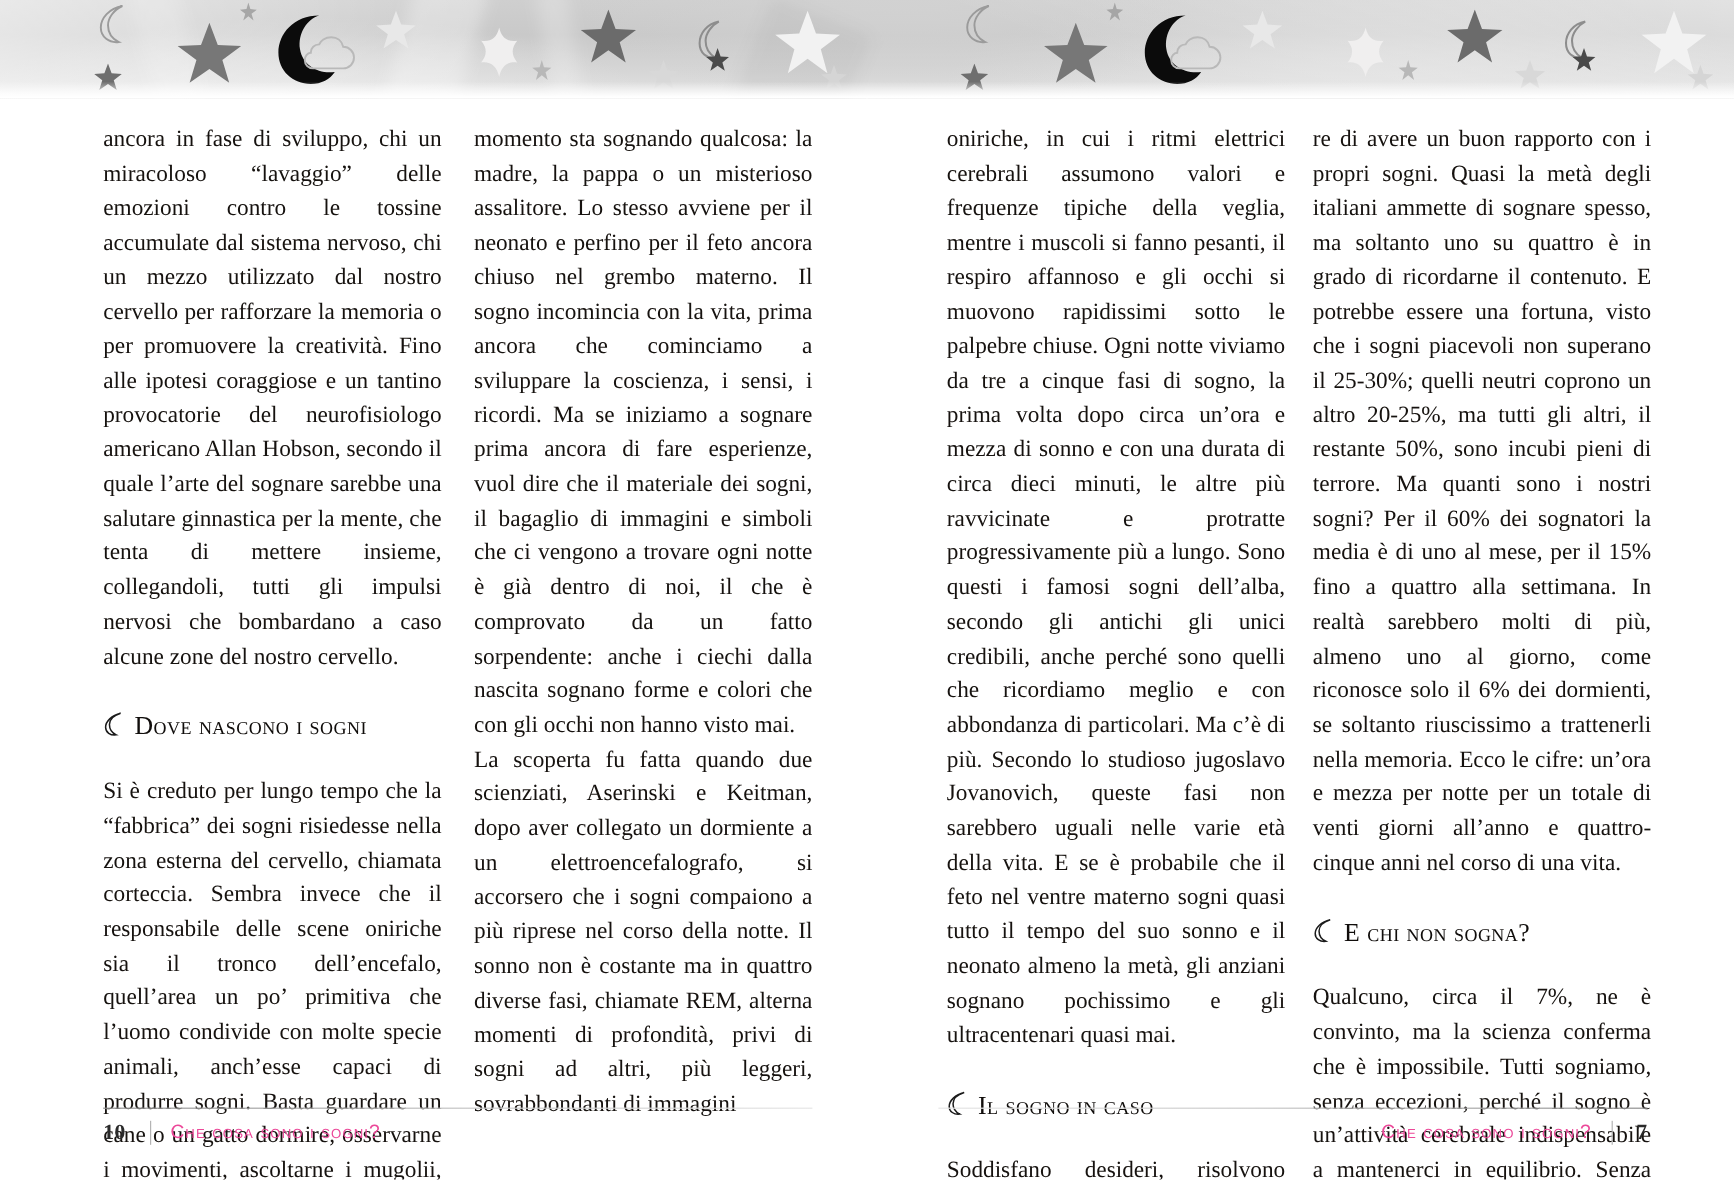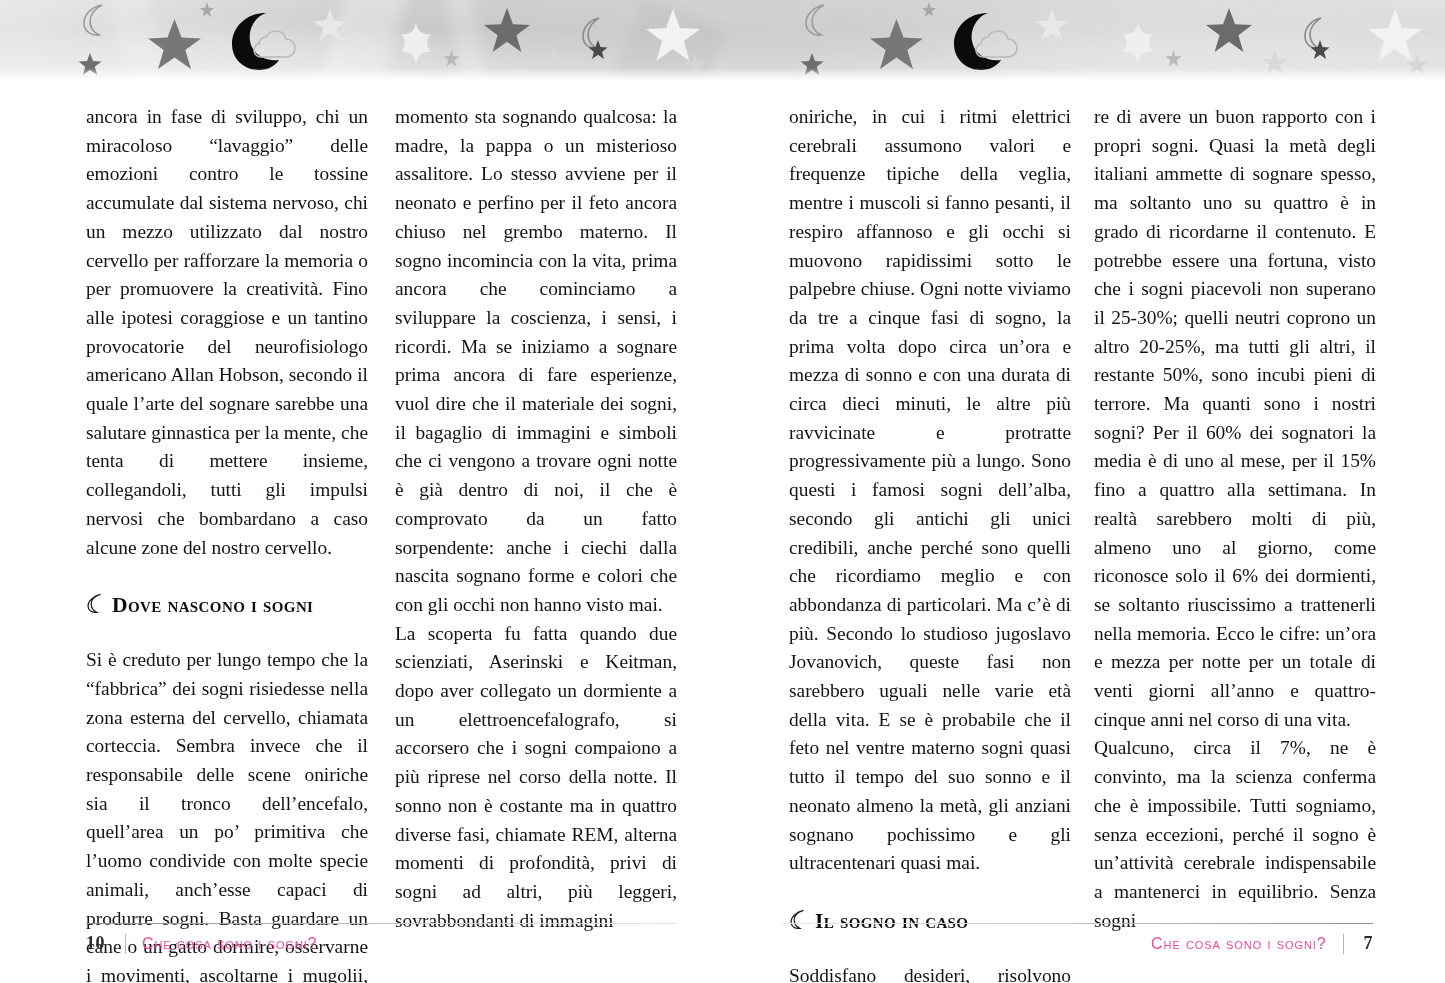--- a/index.html
+++ b/index.html
@@ -125,21 +125,21 @@
     color: #100d0b;
     white-space: nowrap;
   }
   .moon-glyph {
     display: inline-block;
     vertical-align: -2px;
     margin-right: 7px;
   }
   .head-text {
     font-variant: small-caps;
-    font-weight: bold;
+    font-weight: normal;
     letter-spacing: 0.4px;
   }
 
   
   .footer {
     position: absolute;
     bottom: 0;
     height: 60px;
     width: 100%;
   }
@@ -376,20 +376,27 @@
           <svg width="19" height="21" viewBox="0 0 19 21">
               <path d="M14.5 1.4 C7 3 2 8.4 2 13 C2 17.4 6 20 10.8 19.4 C7 17.6 5.2 14.2 5.2 10.8 C5.2 7 8.6 3.2 14.5 1.4 Z" fill="none" stroke="#1b1b1b" stroke-width="1.25"></path>
             </svg>
         </span><span class="head-text">Il sogno in caso</span>
       </div>
       <p class="para">Soddisfano desideri, risolvono problemi, aiutano ad adattarsi alla vita; eppure non tutti possono dichiara-</p>
     </div>
 
     <div class="column c2">
       <p class="para">re di avere un buon rapporto con i propri sogni. Quasi la metà degli italiani ammette di sognare spesso, ma soltanto uno su quattro è in grado di ricordarne il contenuto. E potrebbe essere una fortuna, visto che i sogni piacevoli non superano il 25-30%; quelli neutri coprono un altro 20-25%, ma tutti gli altri, il restante 50%, sono incubi pieni di terrore. Ma quanti sono i nostri sogni? Per il 60% dei sognatori la media è di uno al mese, per il 15% fino a quattro alla settimana. In realtà sarebbero molti di più, almeno uno al giorno, come riconosce solo il 6% dei dormienti, se soltanto riuscissimo a trattenerli nella memoria. Ecco le cifre: un’ora e mezza per notte per un totale di venti giorni all’anno e quattro-cinque anni nel corso di una vita.</p>
+      <div class="section-head">
+        <span class="moon-glyph">
+          <svg width="19" height="21" viewBox="0 0 19 21">
+              <path d="M14.5 1.4 C7 3 2 8.4 2 13 C2 17.4 6 20 10.8 19.4 C7 17.6 5.2 14.2 5.2 10.8 C5.2 7 8.6 3.2 14.5 1.4 Z" fill="none" stroke="#1b1b1b" stroke-width="1.25"></path>
+            </svg>
+        </span><span class="head-text">E chi non sogna?</span>
+      </div>
       <p class="para">Qualcuno, circa il 7%, ne è convinto, ma la scienza conferma che è impossibile. Tutti sogniamo, senza eccezioni, perché il sogno è un’attività cerebrale indispensabile a mantenerci in equilibrio. Senza sogni</p>
     </div>
 
     <div class="footer">
       <div class="footer-rule" style="left:45px; width:591px;"></div>
       <div class="footer-inner" style="right:86px;">
         <span class="foot-title">Che cosa sono i sogni?</span>
         <span class="foot-sep" style="margin:0 20px 0 16px;"></span>
         <span class="page-num">7</span>
       </div>

